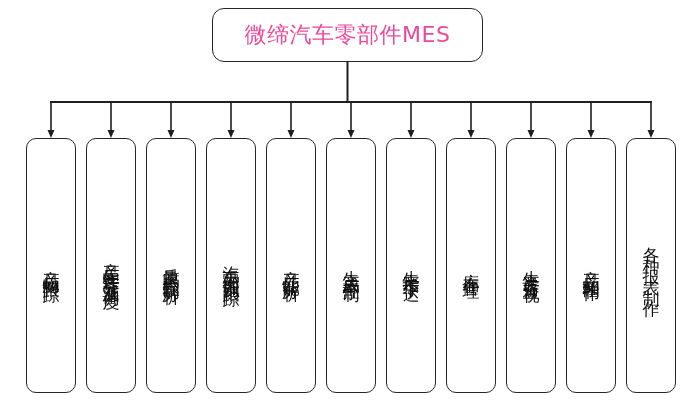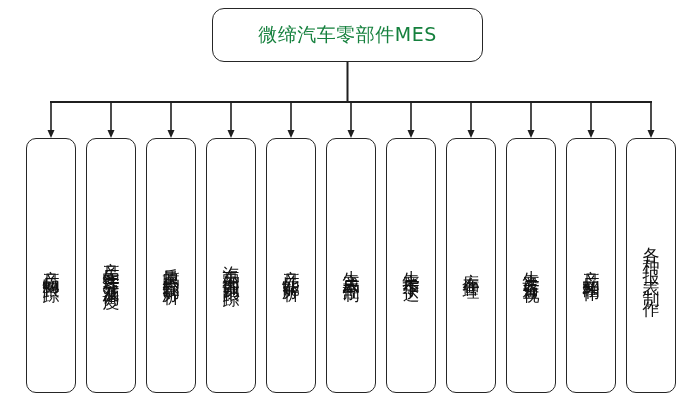--- a/index.html
+++ b/index.html
@@ -28,23 +28,23 @@
     display: flex;
     align-items: center;
     justify-content: center;
   }
   .root {
     left: 212px; top: 8px;
     width: 271px; height: 54px;
     border-radius: 12px;
   }
   .root .label {
-    font-size: 19px;
+    font-size: 22px;
     font-weight: 500;
-    color: #15803d;
+    color: #ec4899;
     letter-spacing: 0.5px;
     white-space: nowrap;
   }
   .child {
     top: 138px;
     width: 50px; height: 255px;
     border-radius: 10px;
   }
   .child .label {
     writing-mode: vertical-rl;

